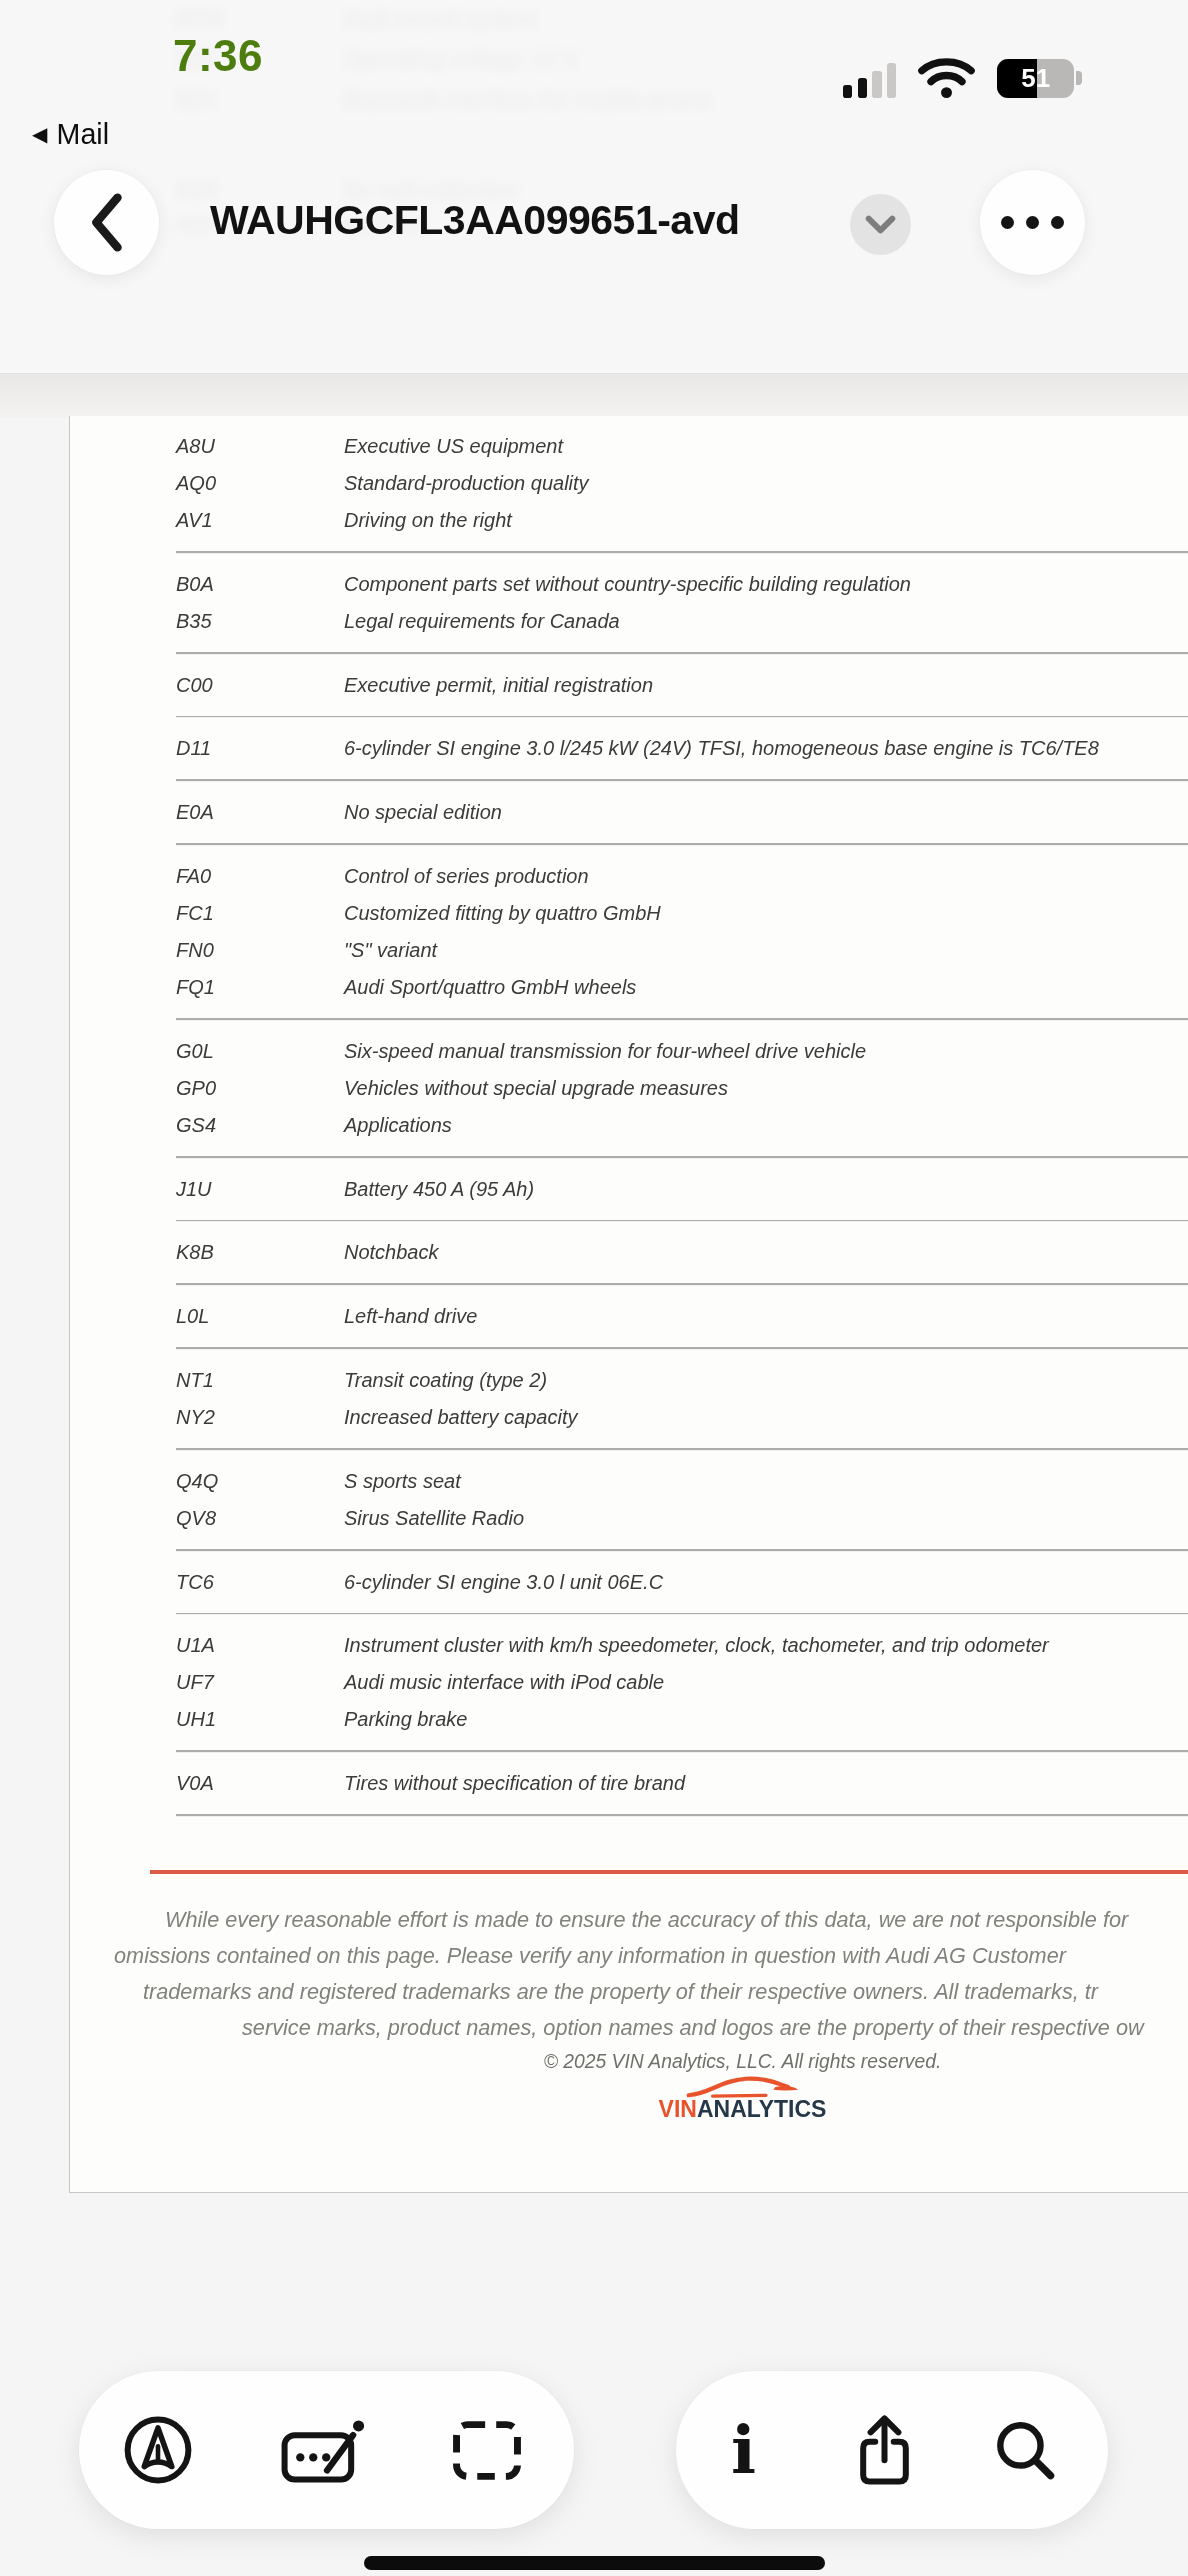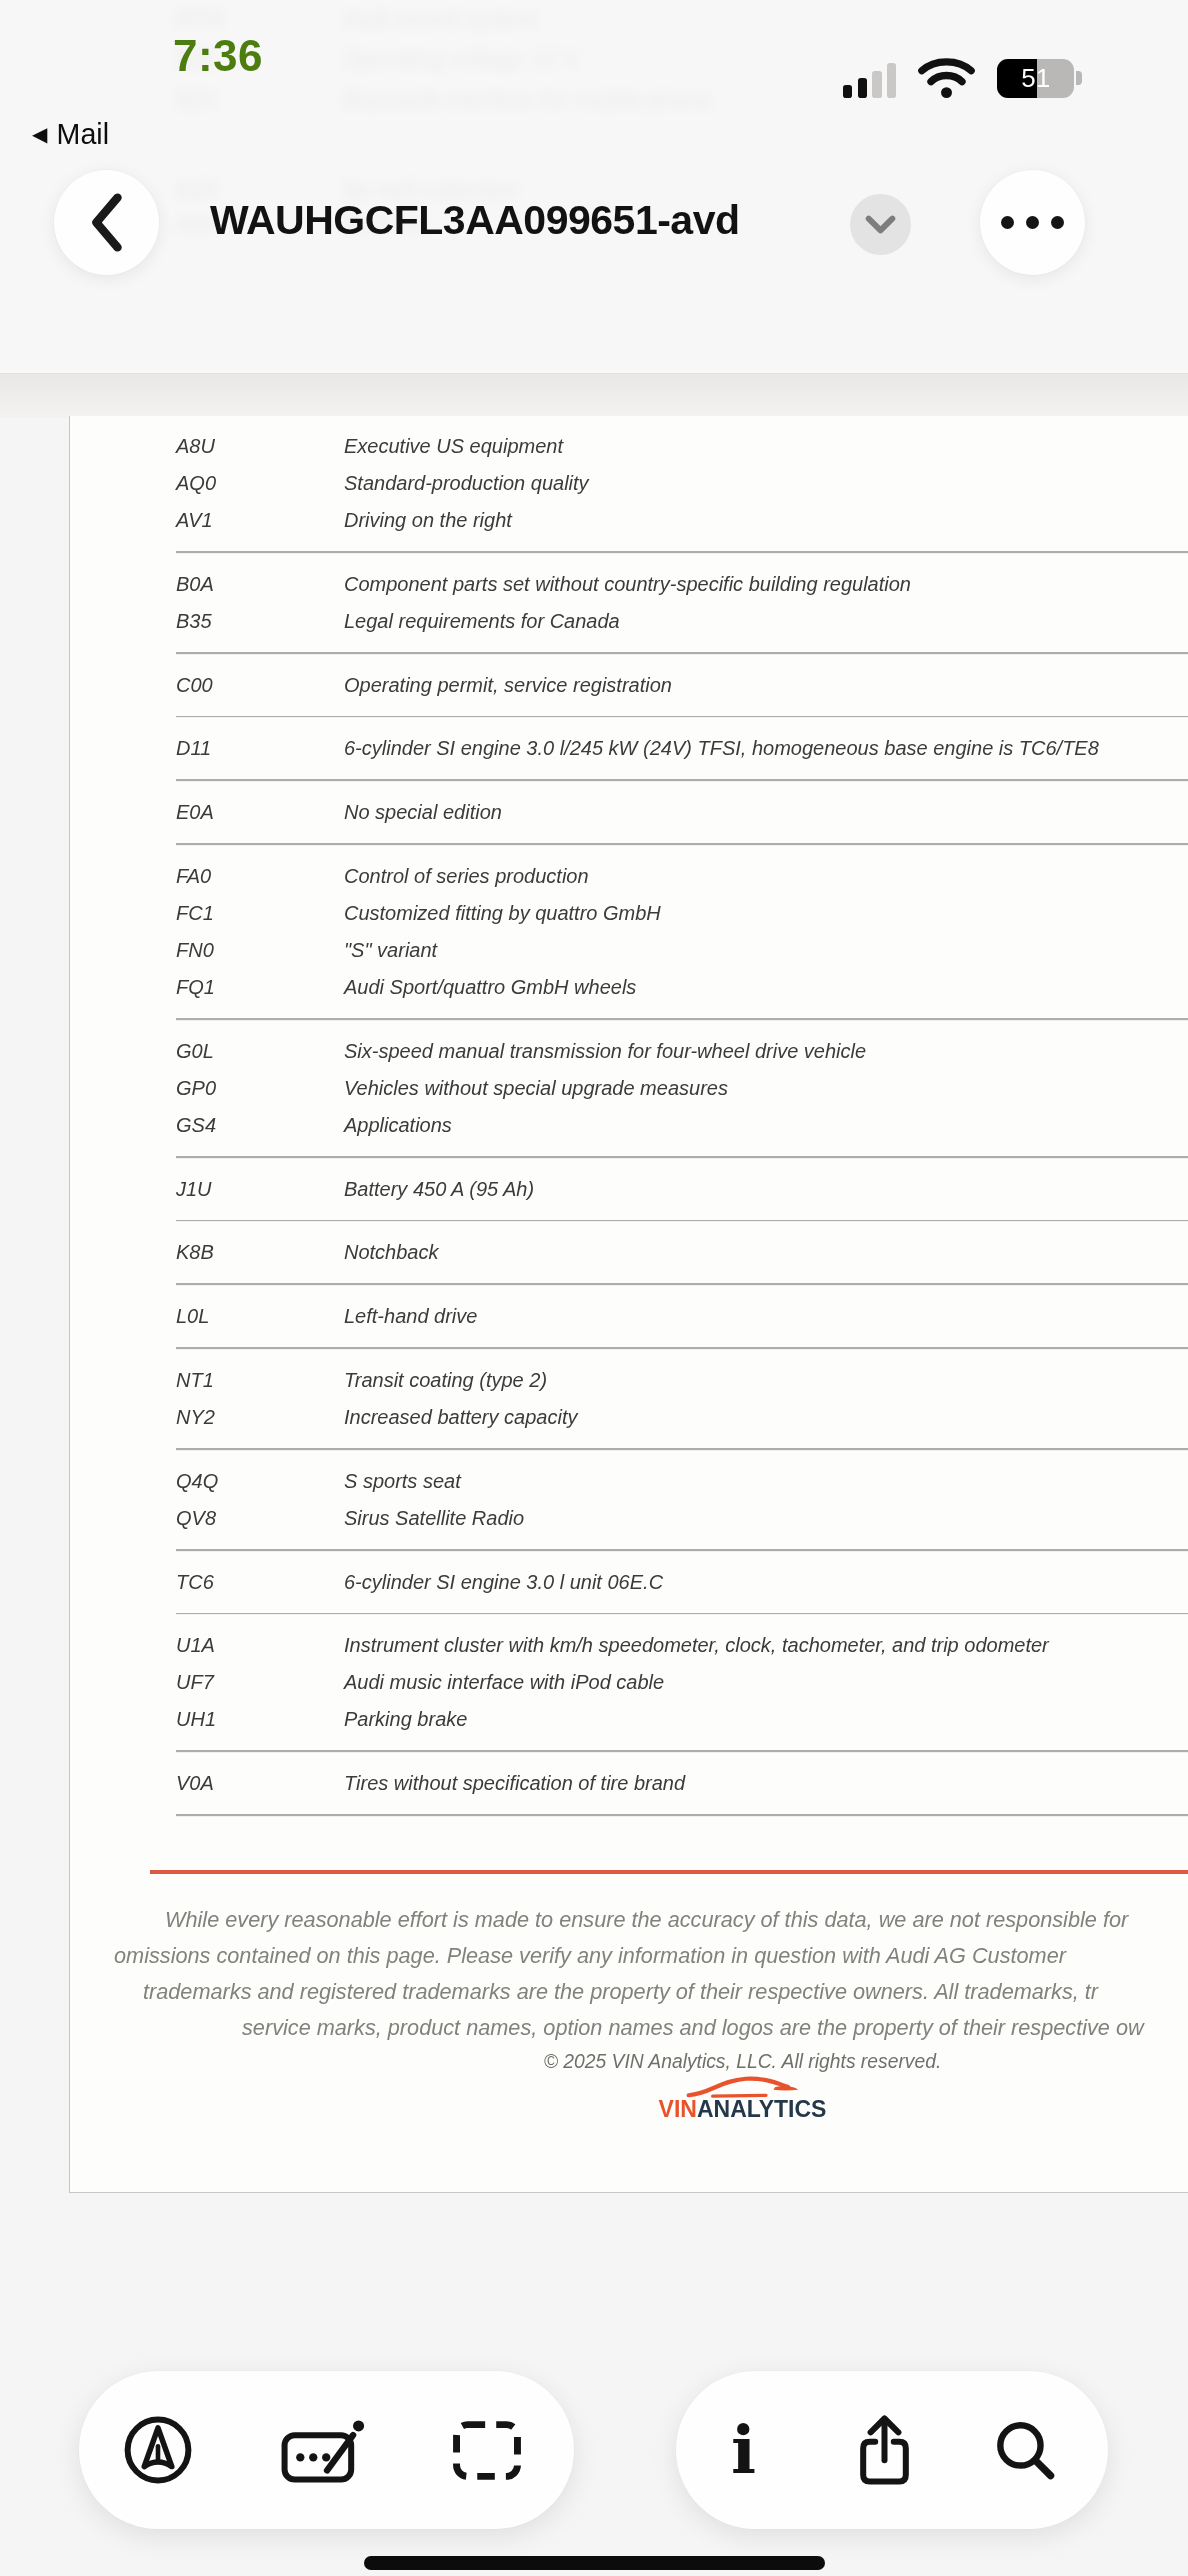--- a/index.html
+++ b/index.html
@@ -28,21 +28,21 @@
   .sigbars i{display:block;width:9.2px;border-radius:2.8px;}
   .sigbars i:nth-child(1){height:13px;background:#111;}
   .sigbars i:nth-child(2){height:19.3px;background:#111;}
   .sigbars i:nth-child(3){height:27px;background:#c9c8c6;}
   .sigbars i:nth-child(4){height:35px;background:#c9c8c6;}
   .battery{position:relative;width:77px;height:39px;}
   .battery .body{position:absolute;left:0;top:0;width:77px;height:39px;border-radius:11px;
     background:#b9b8b6;overflow:hidden;}
   .battery .fill{position:absolute;left:0;top:0;width:51%;height:100%;background:#000;}
   .battery .pct{position:absolute;left:0;top:0;width:77px;height:39px;line-height:39px;
-    text-align:center;color:#fff;font-size:26px;font-weight:400;}
+    text-align:center;color:#fff;font-size:26px;font-weight:700;}
   .battery .nub{position:absolute;right:-7.4px;top:12px;width:5.5px;height:14.7px;
     background:#b9b8b6;border-radius:0 3.7px 3.7px 0;}
   
   .circle-btn{position:absolute;width:105px;height:105px;border-radius:50%;
     background:#fefefe;box-shadow:0 3.7px 16.6px rgba(0,0,0,.07),0 0 0 0.9px rgba(0,0,0,.015);
     display:flex;align-items:center;justify-content:center;top:170px;}
   .back-btn{left:54px;}
   .more-btn{left:980px;}
   .dots{display:flex;gap:12px;}
   .dots i{width:13px;height:13px;border-radius:50%;background:#151515;display:block;}
@@ -185,21 +185,21 @@
         <span class="code">B0A</span>
         <span class="desc">Component parts set without country-specific building regulation</span>
       </div>
       <div class="t-row">
         <span class="code">B35</span>
         <span class="desc">Legal requirements for Canada</span>
       </div>
       <div class="group-sep"></div>
       <div class="t-row">
         <span class="code">C00</span>
-        <span class="desc">Operating permit, service registration</span>
+        <span class="desc">Executive permit, initial registration</span>
       </div>
       <div class="group-sep"></div>
       <div class="t-row">
         <span class="code">D11</span>
         <span class="desc">6-cylinder SI engine 3.0 l/245 kW (24V) TFSI, homogeneous base engine is TC6/TE8</span>
       </div>
       <div class="group-sep"></div>
       <div class="t-row">
         <span class="code">E0A</span>
         <span class="desc">No special edition</span>

